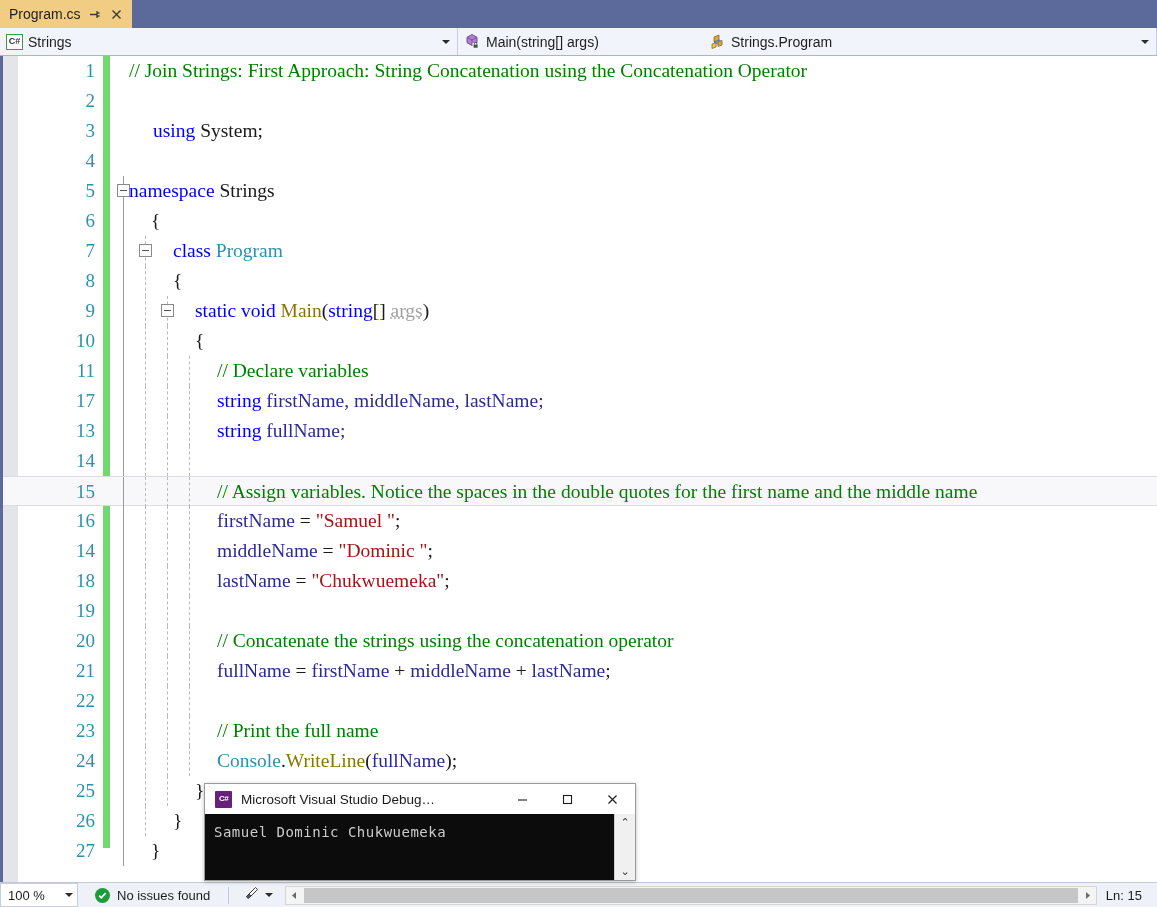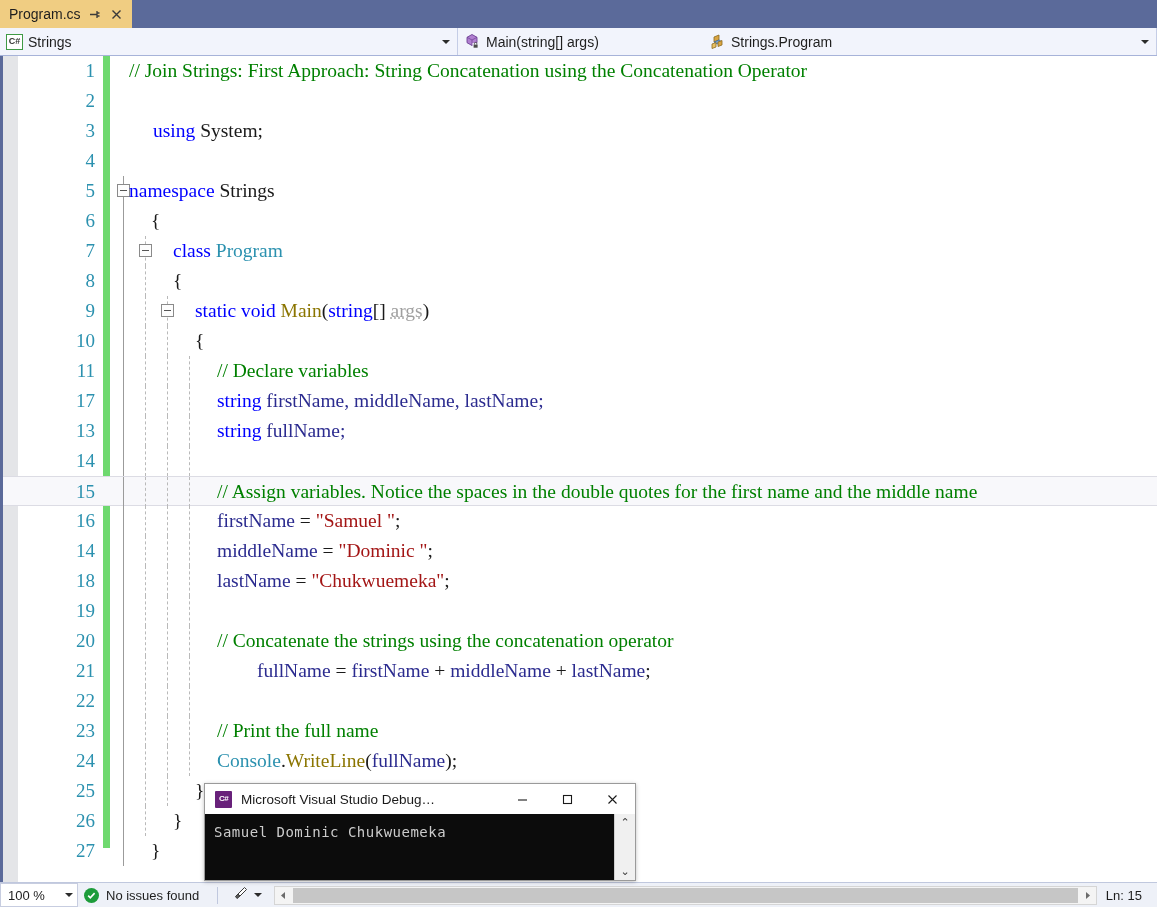--- a/index.html
+++ b/index.html
@@ -267,21 +267,21 @@
     width: 16px; display: flex; align-items: center; justify-content: center;
   }
   .zoom-box .zcaret::after {
     content:"";
     border-left: 4px solid transparent;
     border-right: 4px solid transparent;
     border-top: 4px solid #2b2b2b;
   }
   .issues {
     display: flex; align-items: flex-end; gap: 7px;
-    margin-left: 6px;
+    margin-left: 17px;
   }
   .check-icon {
     width: 15px; height: 15px; border-radius: 50%;
     background: #1d9c3a;
     display:flex; align-items:center; justify-content:center;
   }
   .sep-v {
     width: 1px; height: 17px; background: #c0c8de;
     margin: 0 14px 0 18px;
   }
@@ -513,21 +513,21 @@
           <span class="vline dash" style="left: 164px;"></span>
           <span class="vline dash" style="left: 186px;"></span>
           <div class="ctext" style="left: 214px;"><span class="cmt">// Concatenate the strings using the concatenation operator</span></div>
         </div>
         <div class="crow">
           <div class="lnum">21</div>
           <span class="vline" style="left: 120px;"></span>
           <span class="vline dash" style="left: 142px;"></span>
           <span class="vline dash" style="left: 164px;"></span>
           <span class="vline dash" style="left: 186px;"></span>
-          <div class="ctext" style="left: 214px; margin-left: 40px;"><span class="ident">fullName </span><span class="pln">= </span><span class="ident">firstName </span><span class="pln">+ </span><span class="ident">middleName </span><span class="pln">+ </span><span class="ident">lastName</span><span class="pln">;</span></div>
+          <div class="ctext" style="left: 214px;"><span class="ident">fullName </span><span class="pln">= </span><span class="ident">firstName </span><span class="pln">+ </span><span class="ident">middleName </span><span class="pln">+ </span><span class="ident">lastName</span><span class="pln">;</span></div>
         </div>
         <div class="crow">
           <div class="lnum">22</div>
           <span class="vline" style="left: 120px;"></span>
           <span class="vline dash" style="left: 142px;"></span>
           <span class="vline dash" style="left: 164px;"></span>
           <span class="vline dash" style="left: 186px;"></span>
           <div class="ctext" style="left: 126px;"></div>
         </div>
         <div class="crow">

